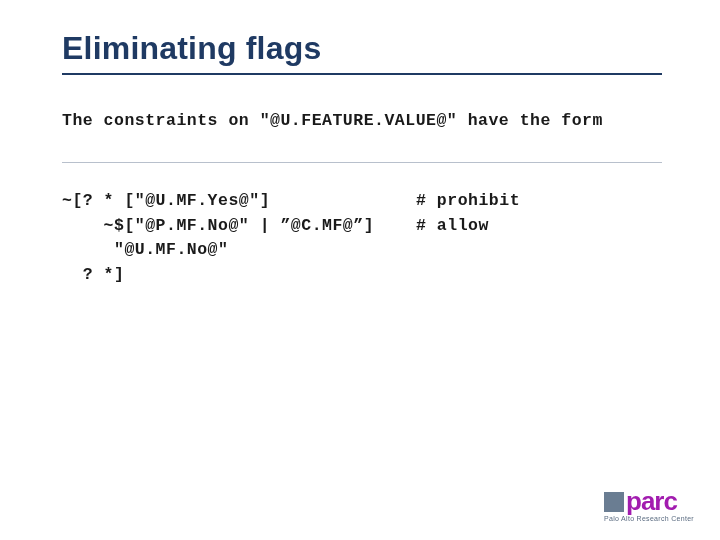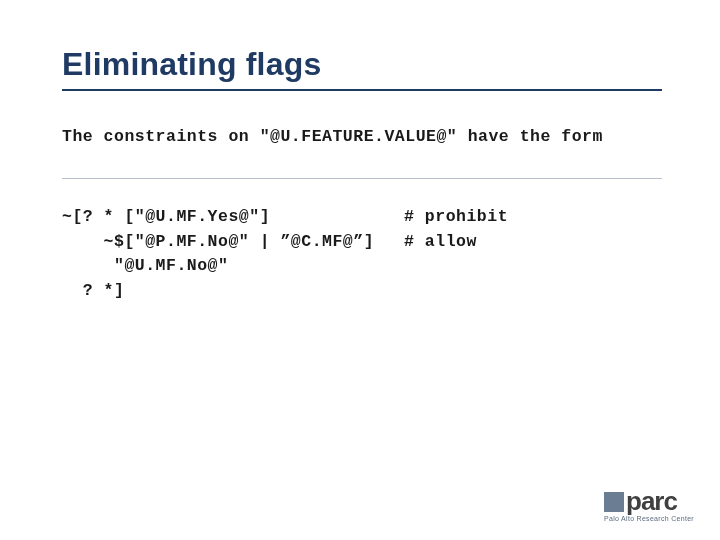--- a/index.html
+++ b/index.html
@@ -17,21 +17,21 @@
     box-sizing: border-box;
     width: 720px;
     height: 540px;
     padding: 30px 50px 20px 62px;
     position: relative;
   }
   .title {
     font-size: 32px;
     font-weight: 700;
     color: #1f3a63;
-    margin: 16px 0 6px 0;
+    margin: 0 0 6px 0;
     letter-spacing: 0.2px;
   }
   .rule {
     height: 2px;
     width: 600px;
     background: #1f3a63;
     margin-bottom: 34px;
   }
   .mono {
     font-family: "Courier New", Courier, monospace;
@@ -56,20 +56,21 @@
   .example {
     display: flex;
     flex-direction: row;
     gap: 30px;
   }
   .col-left {
     white-space: pre;
   }
   .col-right {
     white-space: pre;
+    margin-left: 12px;
   }
   .logo {
     position: absolute;
     right: 26px;
     bottom: 18px;
     text-align: right;
   }
   .logo-main {
     display: flex;
     align-items: center;
@@ -77,21 +78,21 @@
   }
   .logo-square {
     width: 20px;
     height: 20px;
     background: #6a7d92;
     display: inline-block;
   }
   .logo-text {
     font-size: 26px;
     font-weight: 700;
-    color: #404040;
+    color: #a21caf;
     letter-spacing: -1px;
   }
   .logo-sub {
     font-size: 7px;
     color: #5a6b80;
     letter-spacing: 0.3px;
     margin-top: -2px;
   }
 </style>
 </head>

